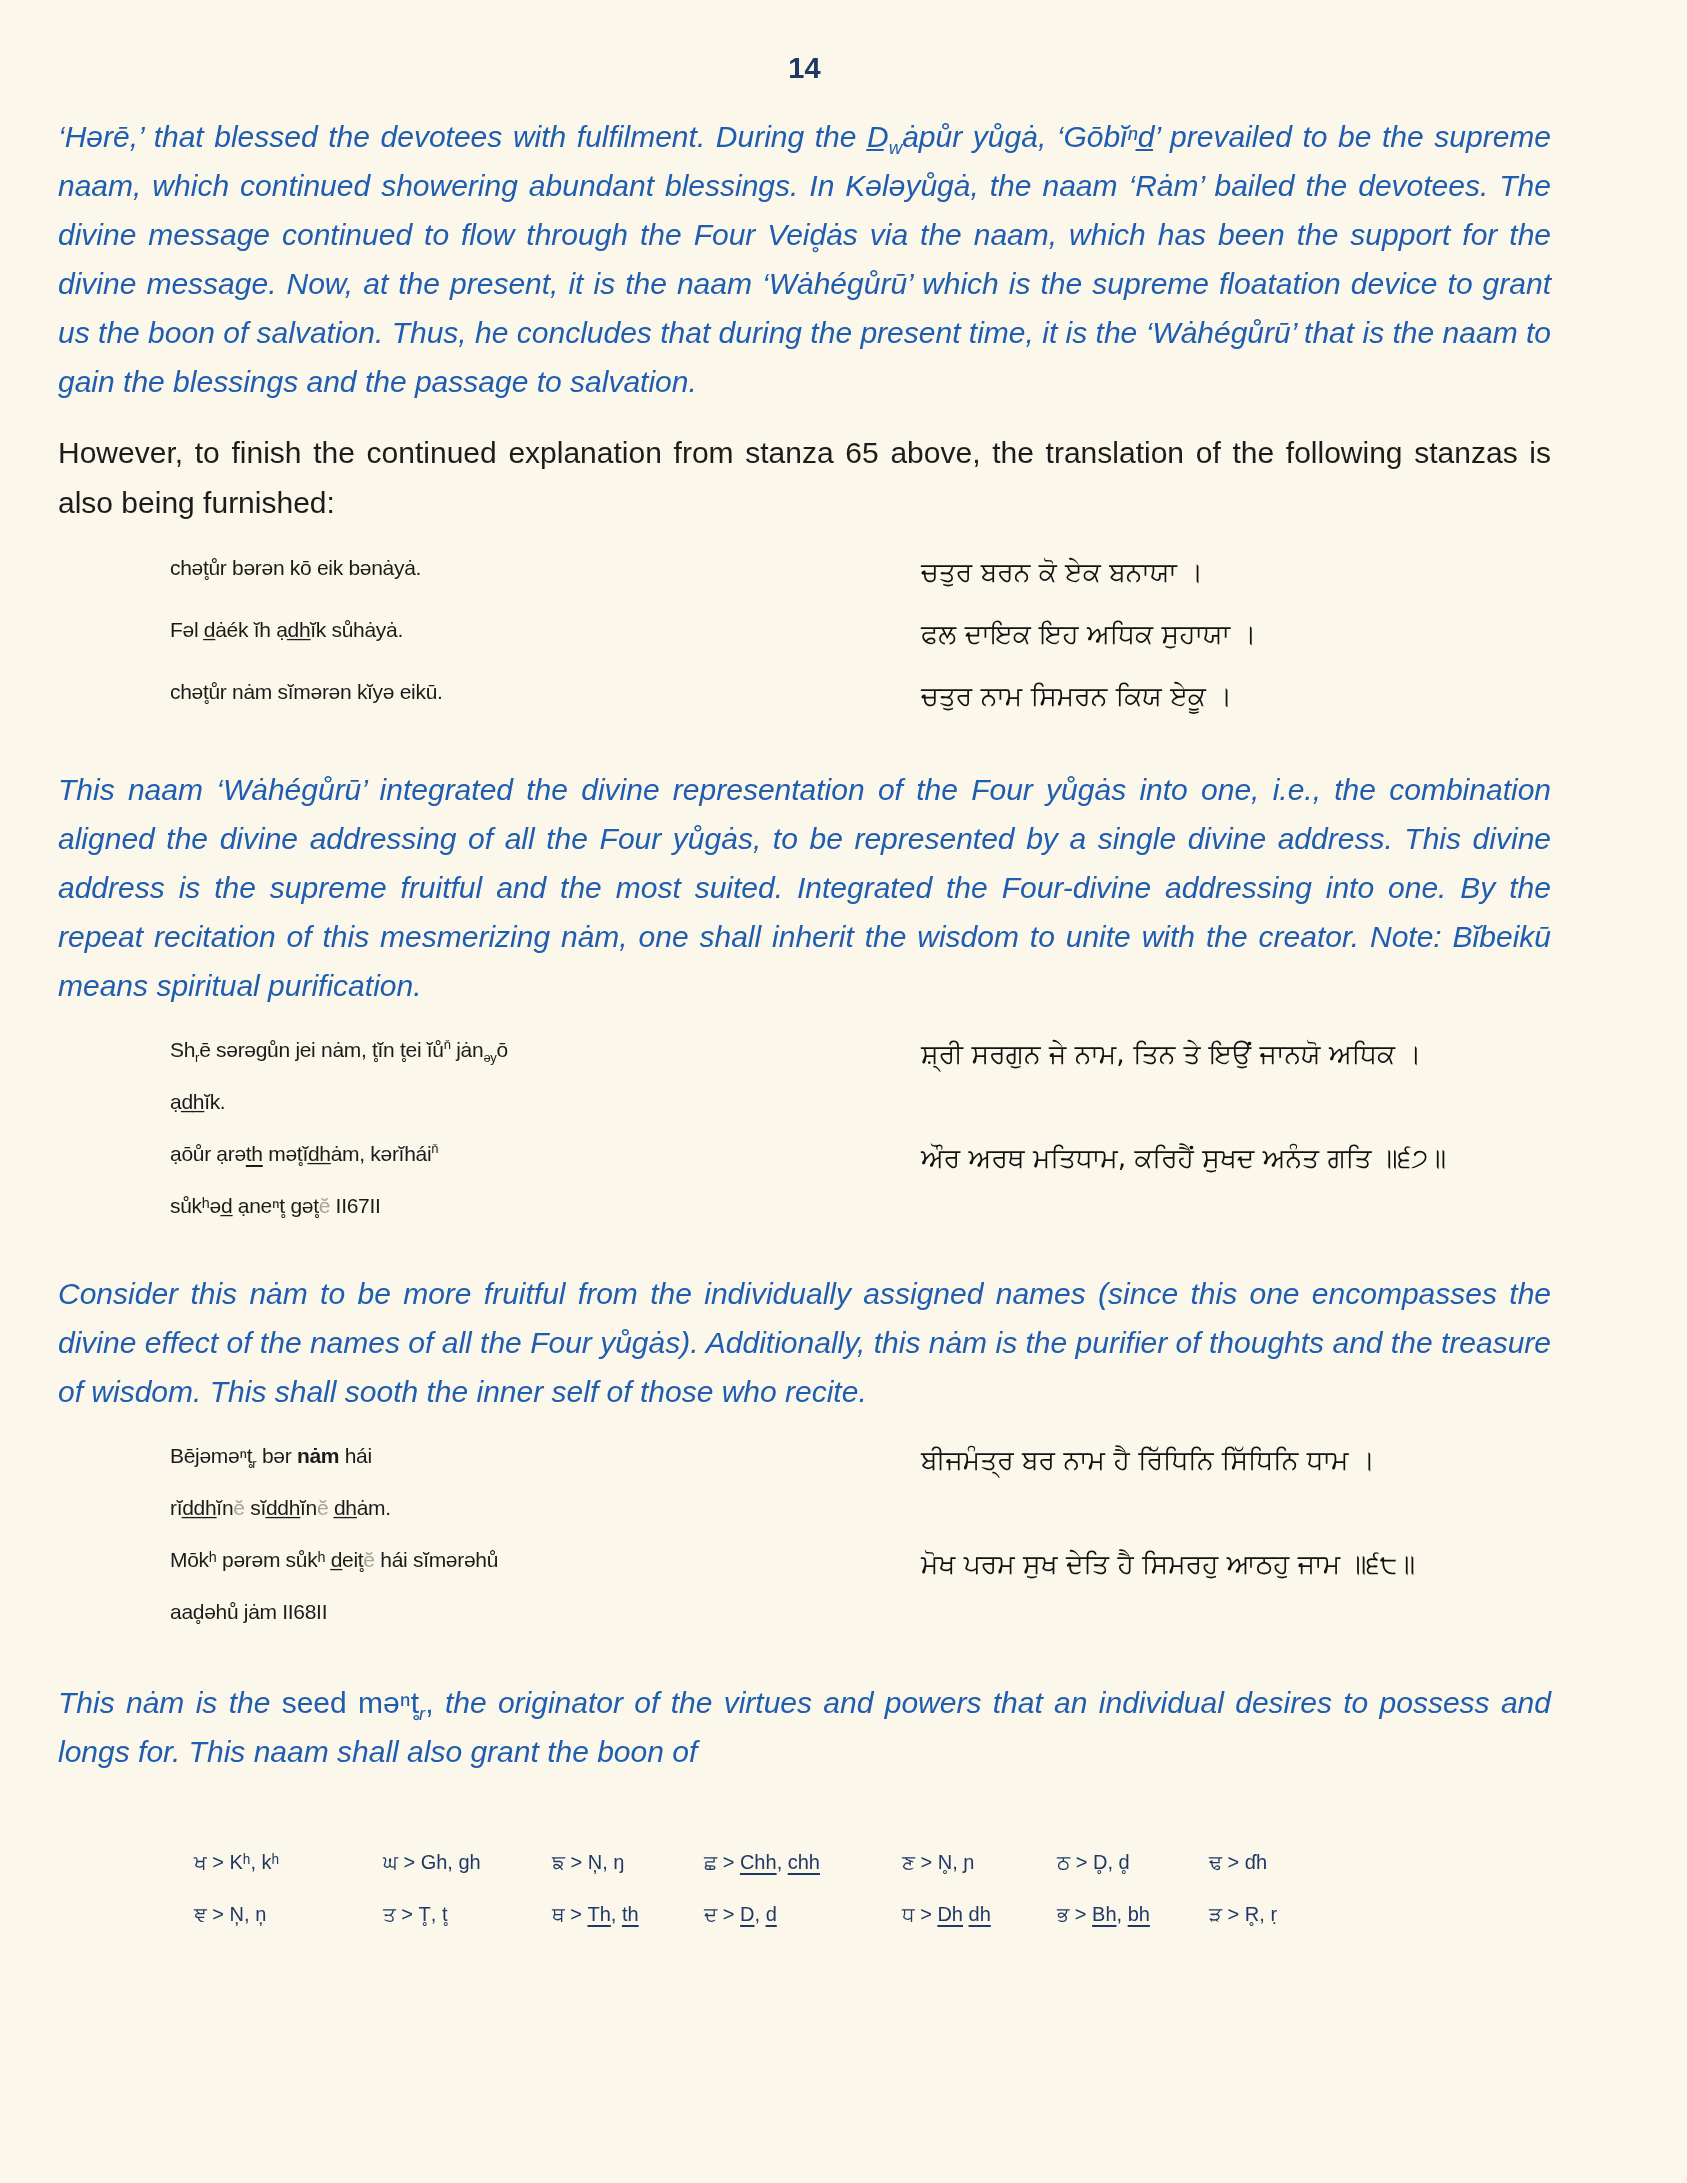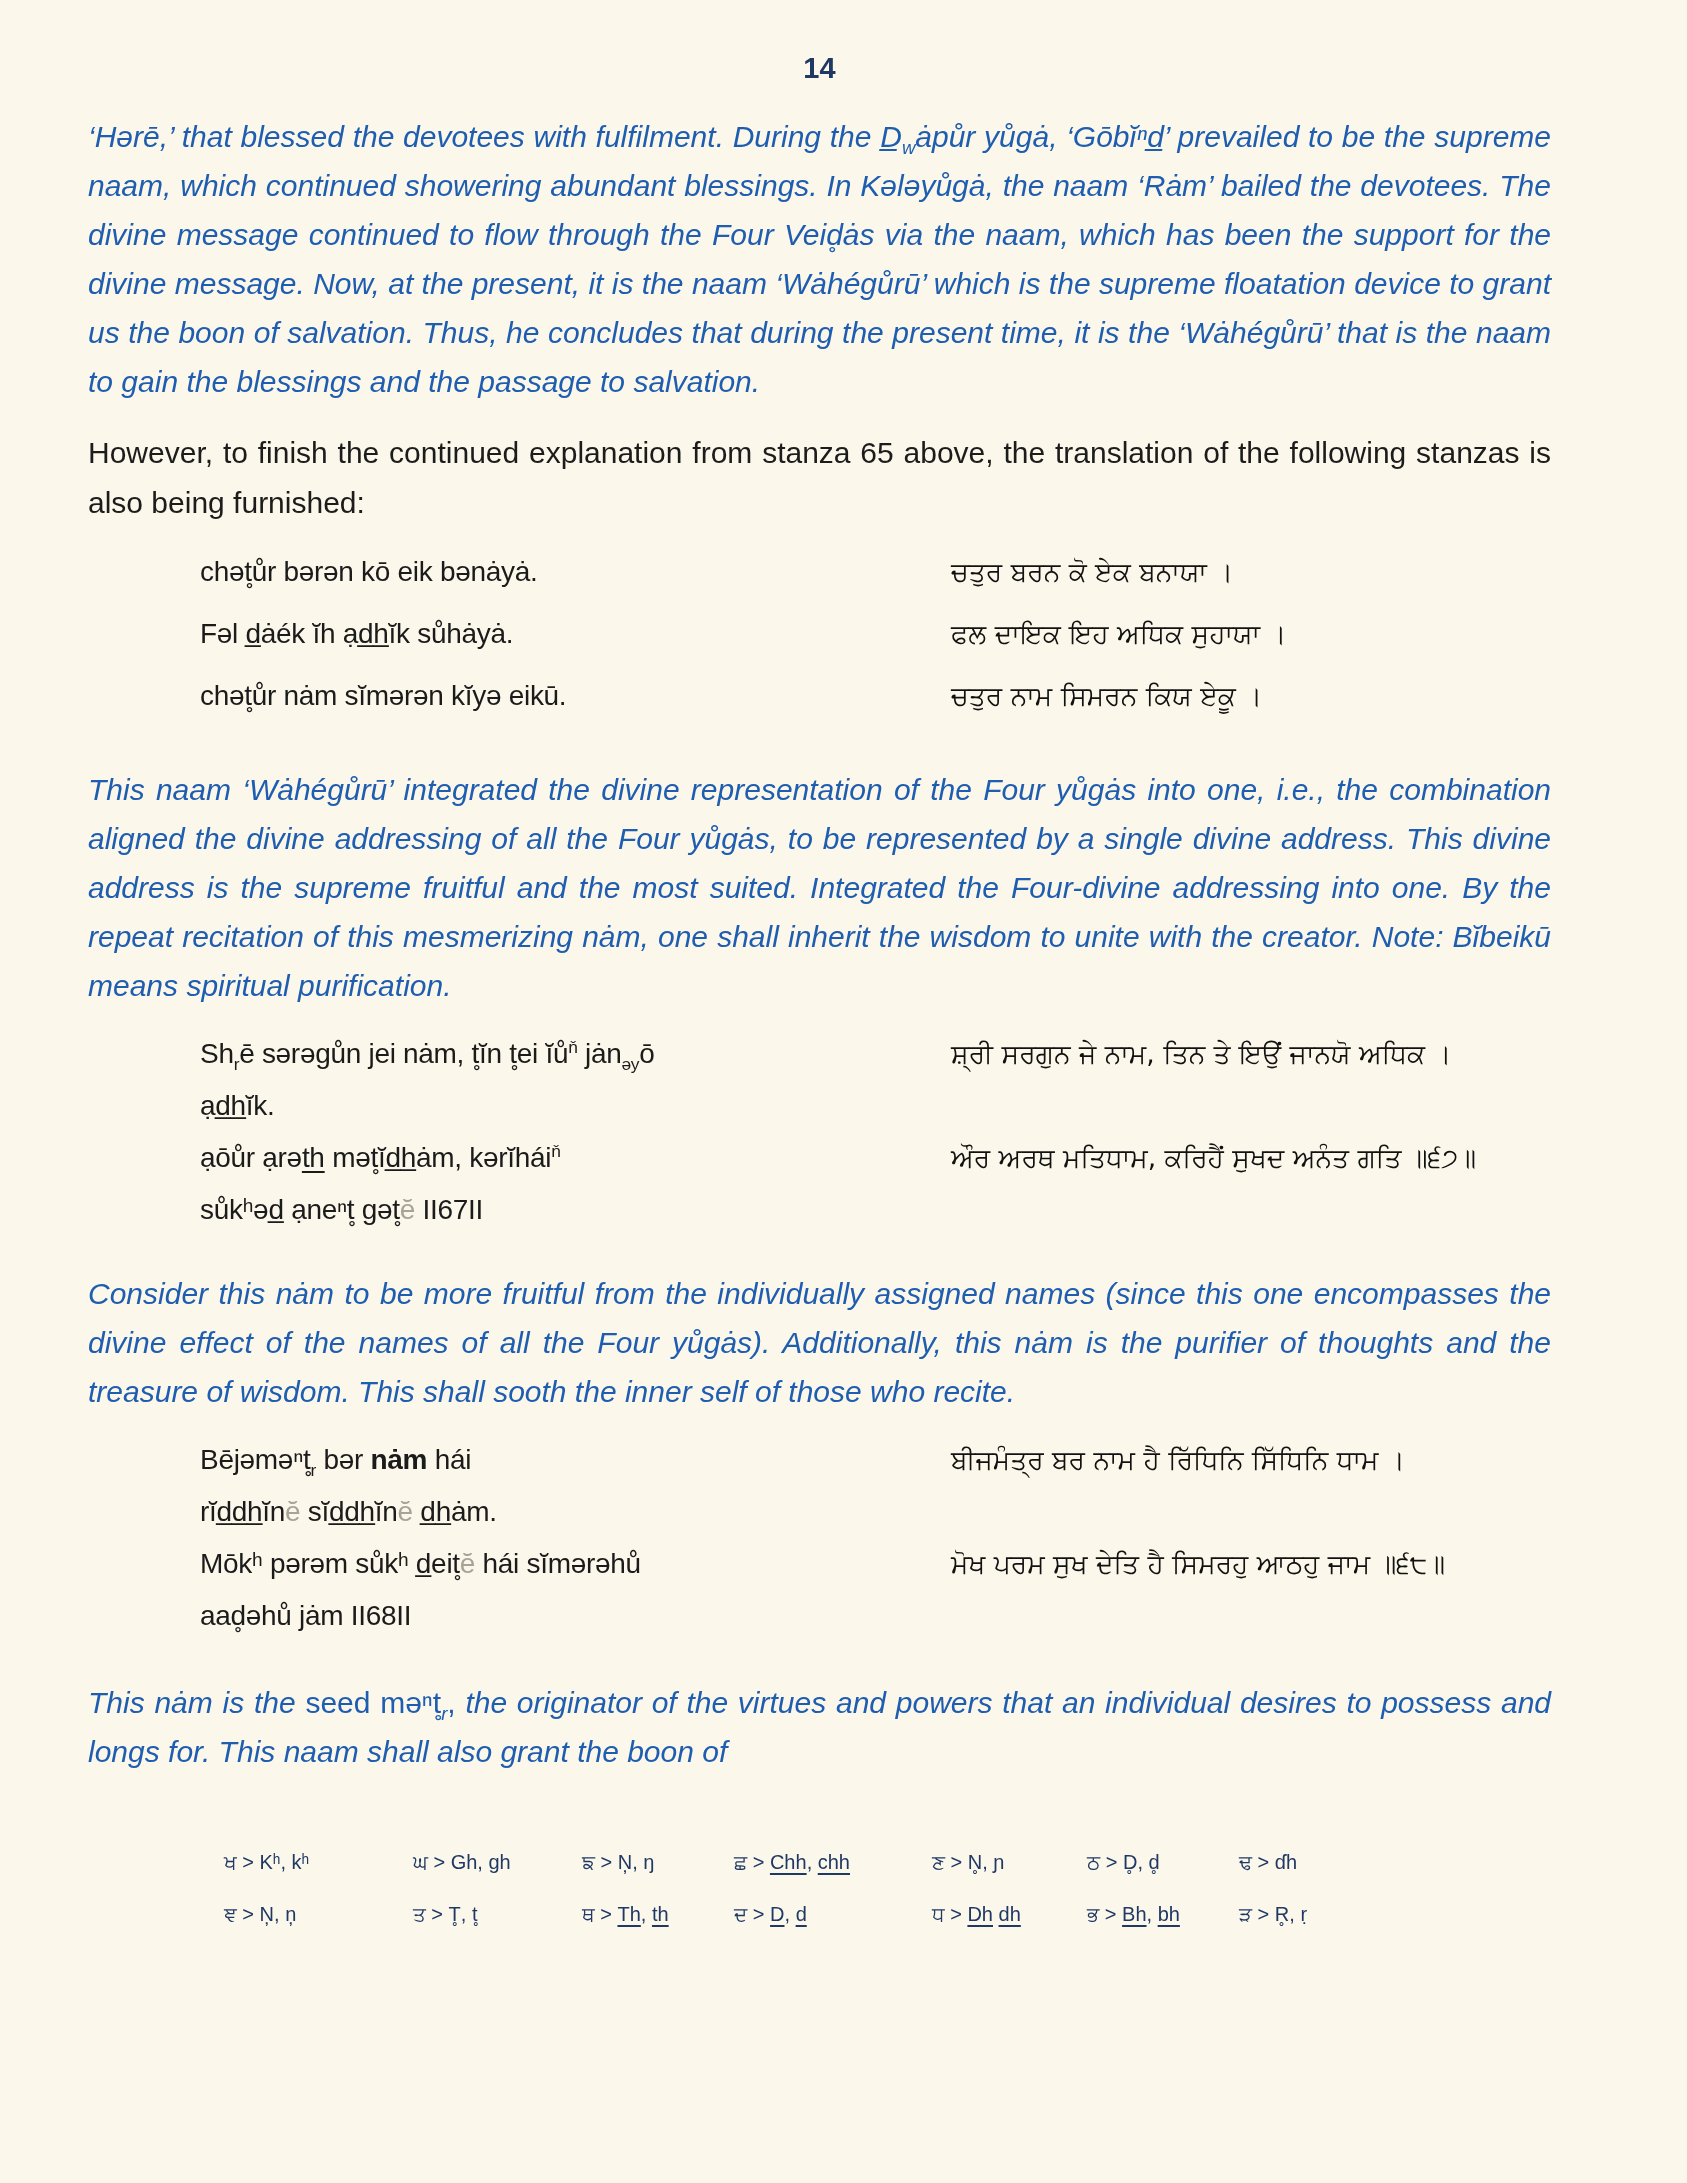--- a/index.html
+++ b/index.html
@@ -1,32 +1,32 @@
 <!DOCTYPE html>
 <html style="font-size:10.6px"><head>
 <meta charset="utf-8">
 <style>
   html,body{margin:0;padding:0;}
   body{width:1687px;height:2183px;background:#FBF7EA;overflow:hidden;
        font-family:"Liberation Sans",sans-serif;}
-  .page{position:relative;width:1687px;height:2183px;box-sizing:border-box;padding:52px 136px 0 88px;}
+  .page{position:relative;width:1687px;height:2183px;box-sizing:border-box;padding:52px 136px 0 58px;}
   .pageno{text-align:center;font-size:29px;font-weight:600;color:#1F3864;height:37px;}
   .para{margin:0;font-size:30px;line-height:49px;text-align:justify;}
   .para.blue{color:#1E5DB0;font-style:italic;}
   .para.black{color:#1C1C1C;line-height:50px;}
   .p1{margin-top:22.5px;}
   .p2{margin-top:22.5px;}
   .p3{margin-top:23px;}
   .p4{margin-top:22.5px;}
   .p5{margin-top:26.5px;}
   .stanza{margin-top:28px;padding-left:112px;}
   .srow{display:flex;align-items:flex-start;}
   .s66 .srow{height:62px;}
   .s67 .srow,.s68 .srow{height:52px;}
-  .sl{width:751px;font-size:28px;color:#1B1B1B;letter-spacing:-0.3px;}
+  .sl{width:751px;font-size:21px;color:#1B1B1B;letter-spacing:-0.3px;}
   .sr{flex:1;font-size:26.5px;color:#111;font-family:"DejaVu Sans",sans-serif;}
   .legend{margin-top:74px;margin-left:136px;color:#1F3864;}
   .lrow{display:grid;grid-template-columns:189px 169px 152px 198px 155px 152px auto;
         font-size:20px;line-height:24px;margin-bottom:28px;}
   .lcell{white-space:nowrap;}
   .seg-sup{vertical-align:super;font-size:62%;line-height:0;}
   .seg-sub{vertical-align:sub;font-size:62%;line-height:0;}
   .seg-gray{color:#A9A395;}
   .seg-b{font-weight:700;}
   .seg-u{font-style:normal;}

